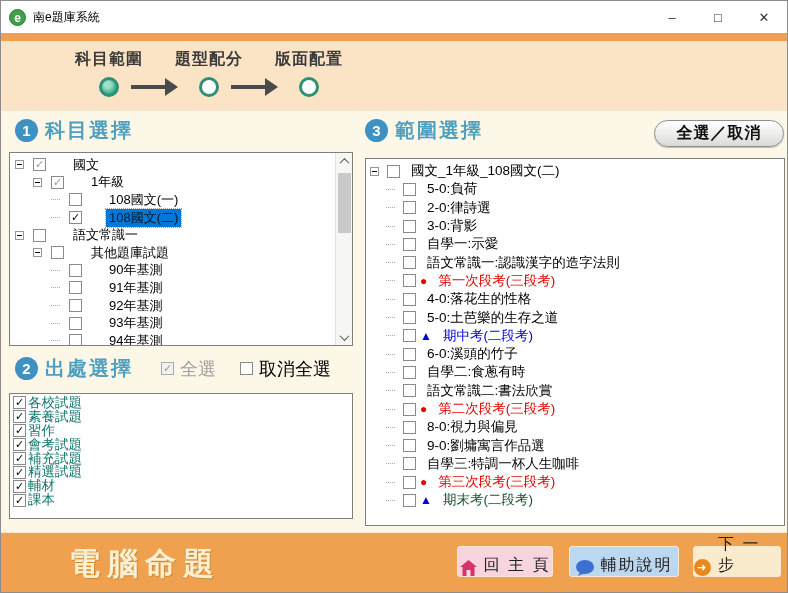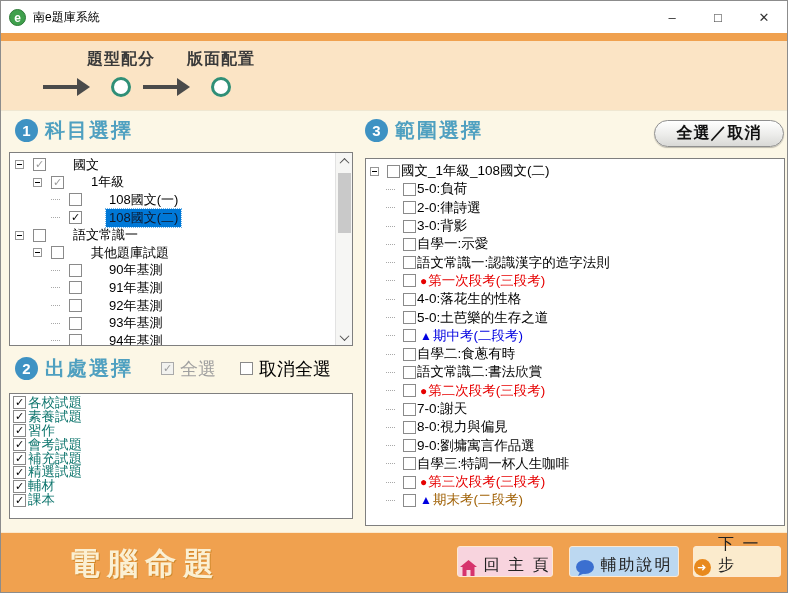--- a/index.html
+++ b/index.html
@@ -57,21 +57,21 @@
 
   #subject-tree .trow { height:17.6px; font-size:13px; }
   #subject-tree .expander { margin-left:5px; }
   #subject-tree .cb { margin-left:9px; }
   #subject-tree .tlabel { margin-left:24px; color:#000; padding:0 3px; }
   #subject-tree .tlabel.selected { background:#0078D7; color:#0f172a; outline:1px dotted #6db3e8; }
 
   #range-tree .trow { height:18.3px; font-size:13.5px; }
   #range-tree .expander { margin-left:4px; }
   #range-tree .cb { margin-left:8px; }
-  #range-tree .tlabel { margin-left:1px; color:#000;text-align:right; }
+  #range-tree .tlabel { margin-left:11px; color:#000;text-align:right; }
   #range-tree .marker { margin-left:4px; font-size:12px; line-height:12px; }
 
   
   .scrollbar { position:absolute; right:0; top:0; bottom:0; width:17px; background:#f6f6f4;
                border-left:1px solid #e2e2e2; }
   .sb-arrow { position:absolute; left:0; width:17px; height:16px; display:flex; align-items:center; justify-content:center; }
   .sb-arrow.up { top:0; } .sb-arrow.down { bottom:0; }
   .chev { width:7px; height:7px; border-left:1.5px solid #505050; border-top:1.5px solid #505050; }
   .chev.up { transform:rotate(45deg) translate(1px,1px); }
   .chev.down { transform:rotate(225deg) translate(1px,1px); }
@@ -123,20 +123,24 @@
     <div class="win-controls">
       <span class="win-btn">–</span>
       <span class="win-btn">□</span>
       <span class="win-btn">✕</span>
     </div>
   </div>
 
   <div class="orange-stripe"></div>
   <div class="stepper">
     <div class="stepper-row" id="stepper-row">
+        <div class="step">
+          <div class="step-label">科目範圍</div>
+          <div class="dot active"></div>
+        </div>
         <div class="conn">
           <span class="line"></span>
           <span class="head"></span>
         </div>
         <div class="step">
           <div class="step-label">題型配分</div>
           <div class="dot"></div>
         </div>
         <div class="conn">
           <span class="line"></span>
@@ -349,45 +353,45 @@
           <span class="pad" style="width: 16px;"></span>
           <span class="expander none"></span>
           <span class="cb unchecked"></span>
           <span class="marker" style="color: rgb(0, 0, 224);">▲</span>
           <span class="tlabel" style="color: rgb(0, 0, 224);">期中考(二段考)</span>
         </div>
         <div class="trow">
           <span class="pad" style="width: 16px;"></span>
           <span class="expander none"></span>
           <span class="cb unchecked"></span>
+          <span class="tlabel" style="color: rgb(0, 0, 0);">6-0:溪頭的竹子</span>
+        </div>
+        <div class="trow">
+          <span class="pad" style="width: 16px;"></span>
+          <span class="expander none"></span>
+          <span class="cb unchecked"></span>
           <span class="tlabel" style="color: rgb(0, 0, 0);">自學二:食蔥有時</span>
         </div>
         <div class="trow">
           <span class="pad" style="width: 16px;"></span>
           <span class="expander none"></span>
           <span class="cb unchecked"></span>
           <span class="tlabel" style="color: rgb(0, 0, 0);">語文常識二:書法欣賞</span>
         </div>
         <div class="trow">
           <span class="pad" style="width: 16px;"></span>
           <span class="expander none"></span>
           <span class="cb unchecked"></span>
           <span class="marker" style="color: rgb(230, 0, 0);">●</span>
           <span class="tlabel" style="color: rgb(230, 0, 0);">第二次段考(三段考)</span>
         </div>
         <div class="trow">
           <span class="pad" style="width: 16px;"></span>
           <span class="expander none"></span>
           <span class="cb unchecked"></span>
-          <span class="tlabel" style="color: rgb(0, 0, 0);">7-0:謝天</span>
-        </div>
-        <div class="trow">
-          <span class="pad" style="width: 16px;"></span>
-          <span class="expander none"></span>
-          <span class="cb unchecked"></span>
           <span class="tlabel" style="color: rgb(0, 0, 0);">8-0:視力與偏見</span>
         </div>
         <div class="trow">
           <span class="pad" style="width: 16px;"></span>
           <span class="expander none"></span>
           <span class="cb unchecked"></span>
           <span class="tlabel" style="color: rgb(0, 0, 0);">9-0:劉墉寓言作品選</span>
         </div>
         <div class="trow">
           <span class="pad" style="width: 16px;"></span>
@@ -400,21 +404,21 @@
           <span class="expander none"></span>
           <span class="cb unchecked"></span>
           <span class="marker" style="color: rgb(230, 0, 0);">●</span>
           <span class="tlabel" style="color: rgb(230, 0, 0);">第三次段考(三段考)</span>
         </div>
         <div class="trow">
           <span class="pad" style="width: 16px;"></span>
           <span class="expander none"></span>
           <span class="cb unchecked"></span>
           <span class="marker" style="color: rgb(0, 0, 224);">▲</span>
-          <span class="tlabel" style="color: #a16207;">期末考(二段考)</span>
+          <span class="tlabel" style="color: #14532d;">期末考(二段考)</span>
         </div>
       </div>
   </div>
 
   <div class="footer">
     <span class="brand">電腦命題</span>
 
     <div class="f-btn btn-home">
       <span class="f-icon">
         <svg width="17" height="16" viewBox="0 0 17 16">

